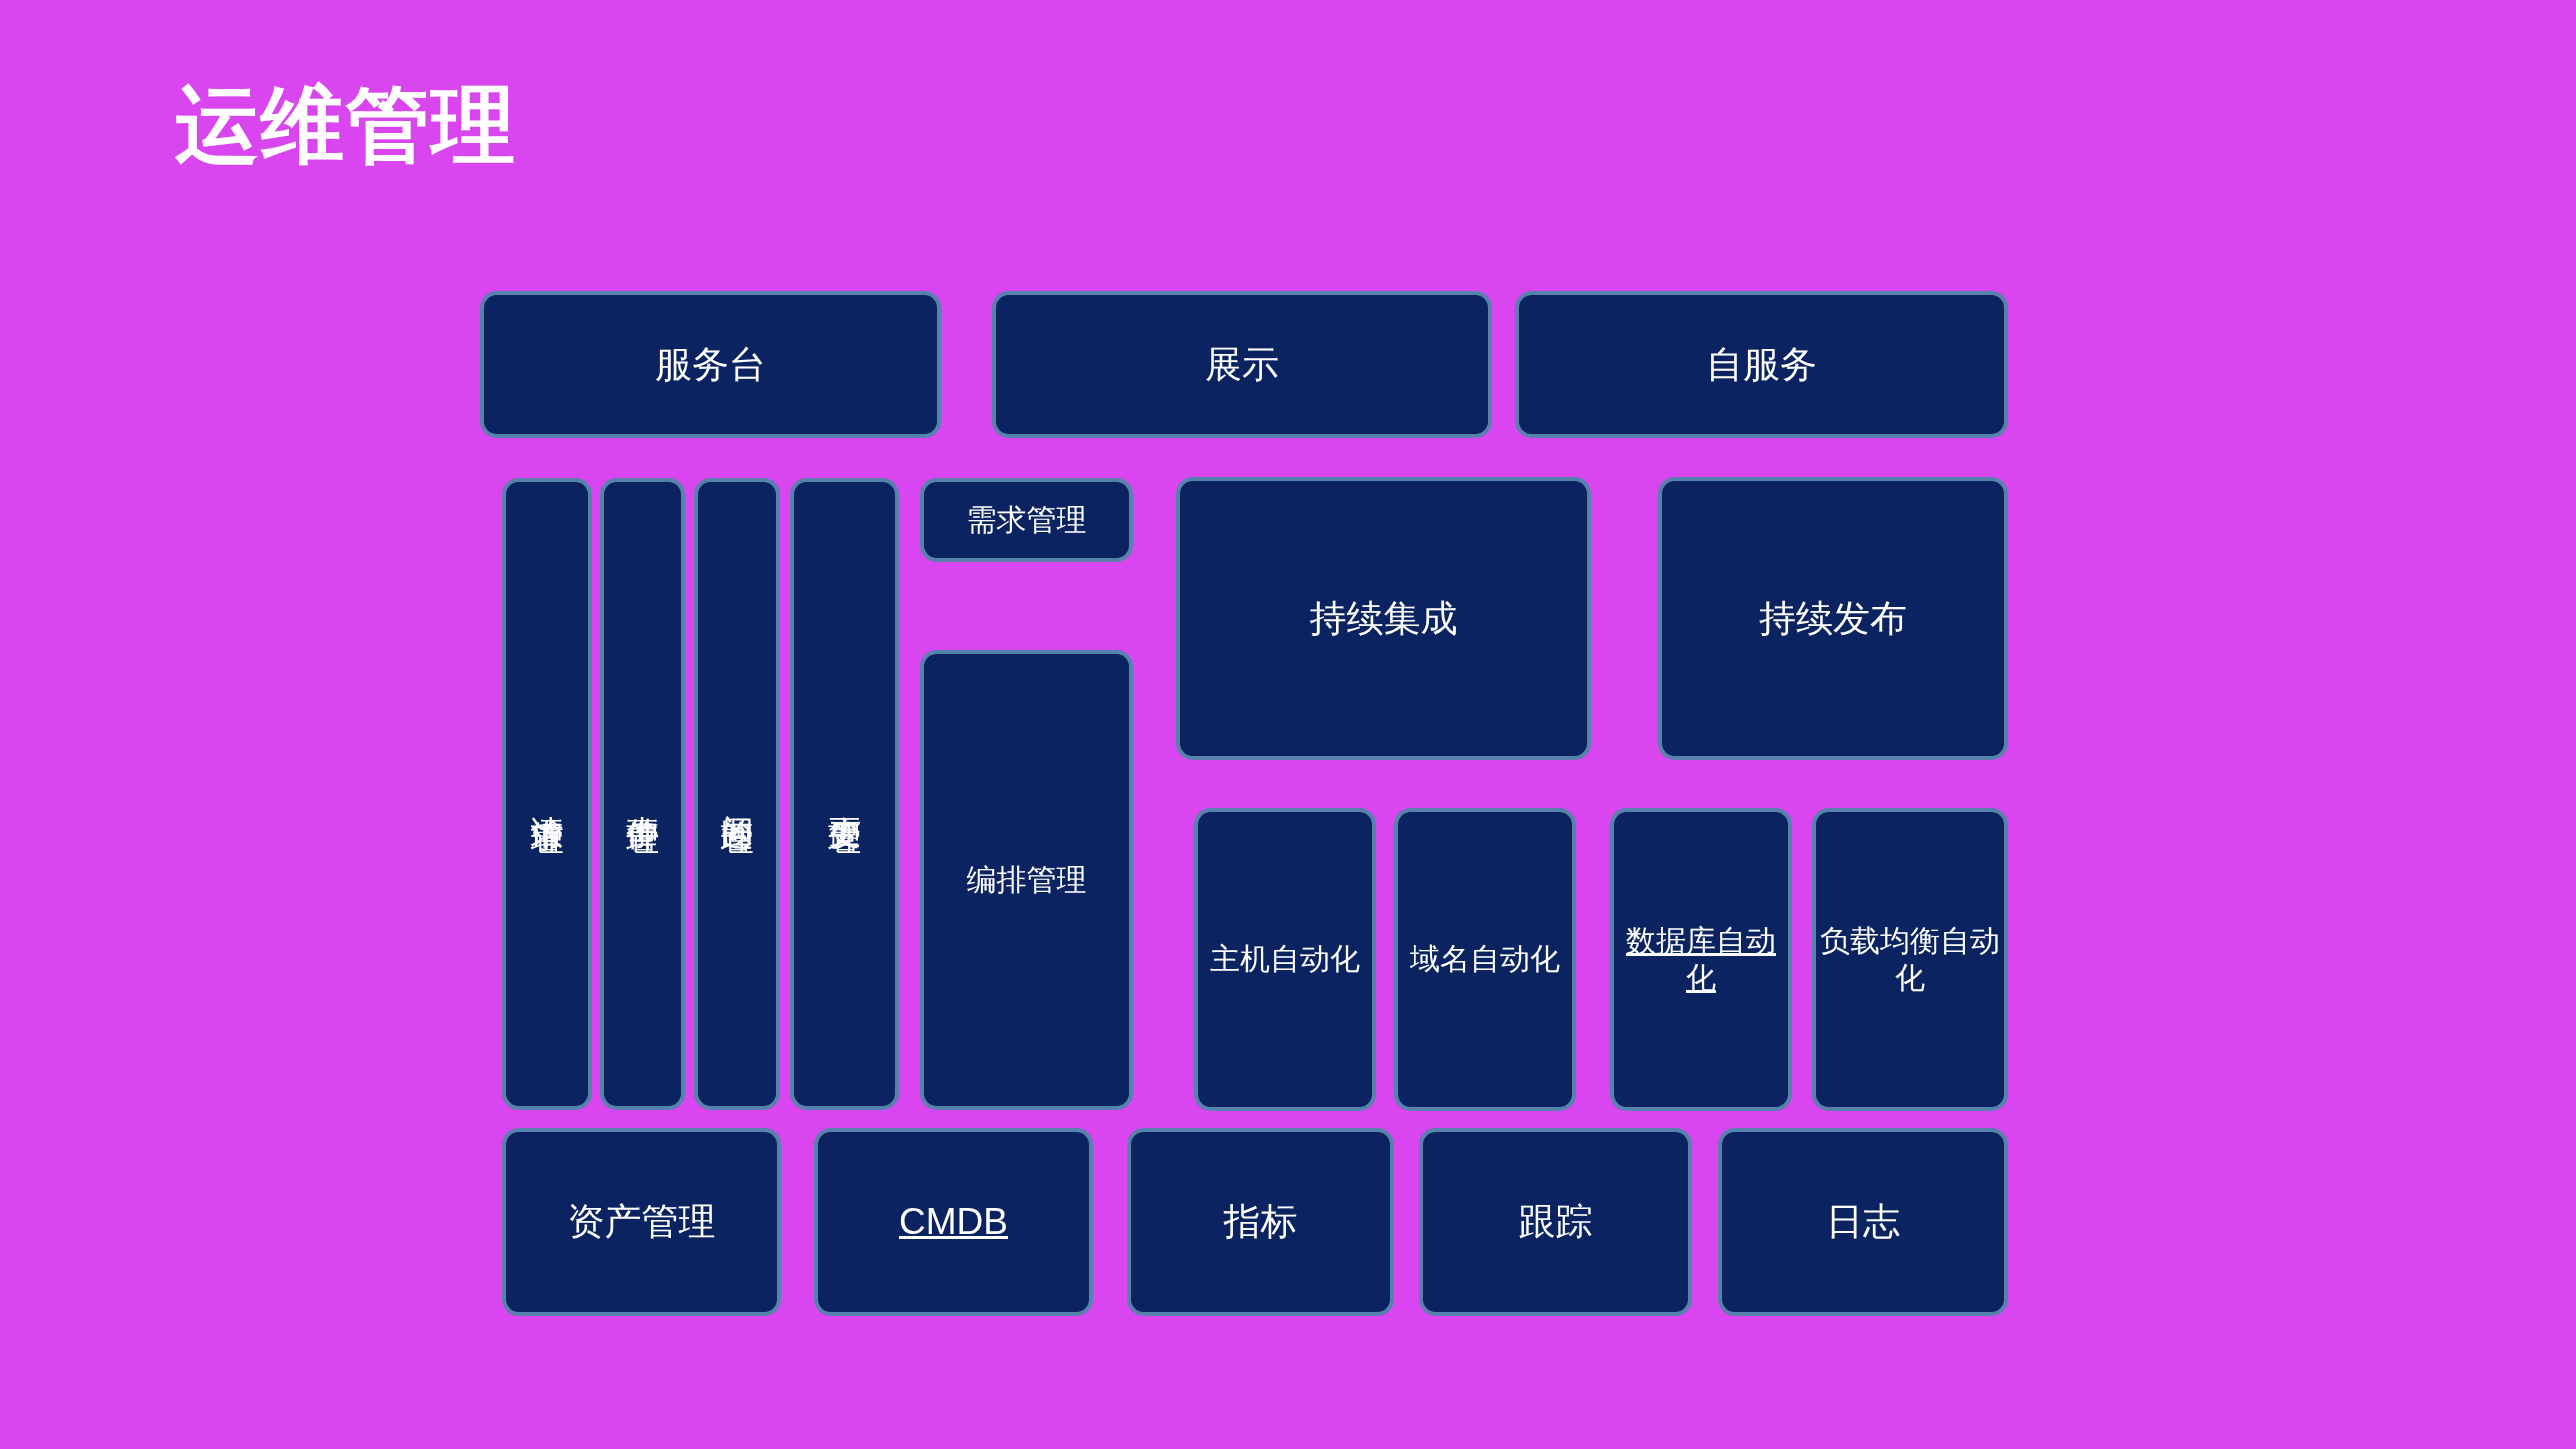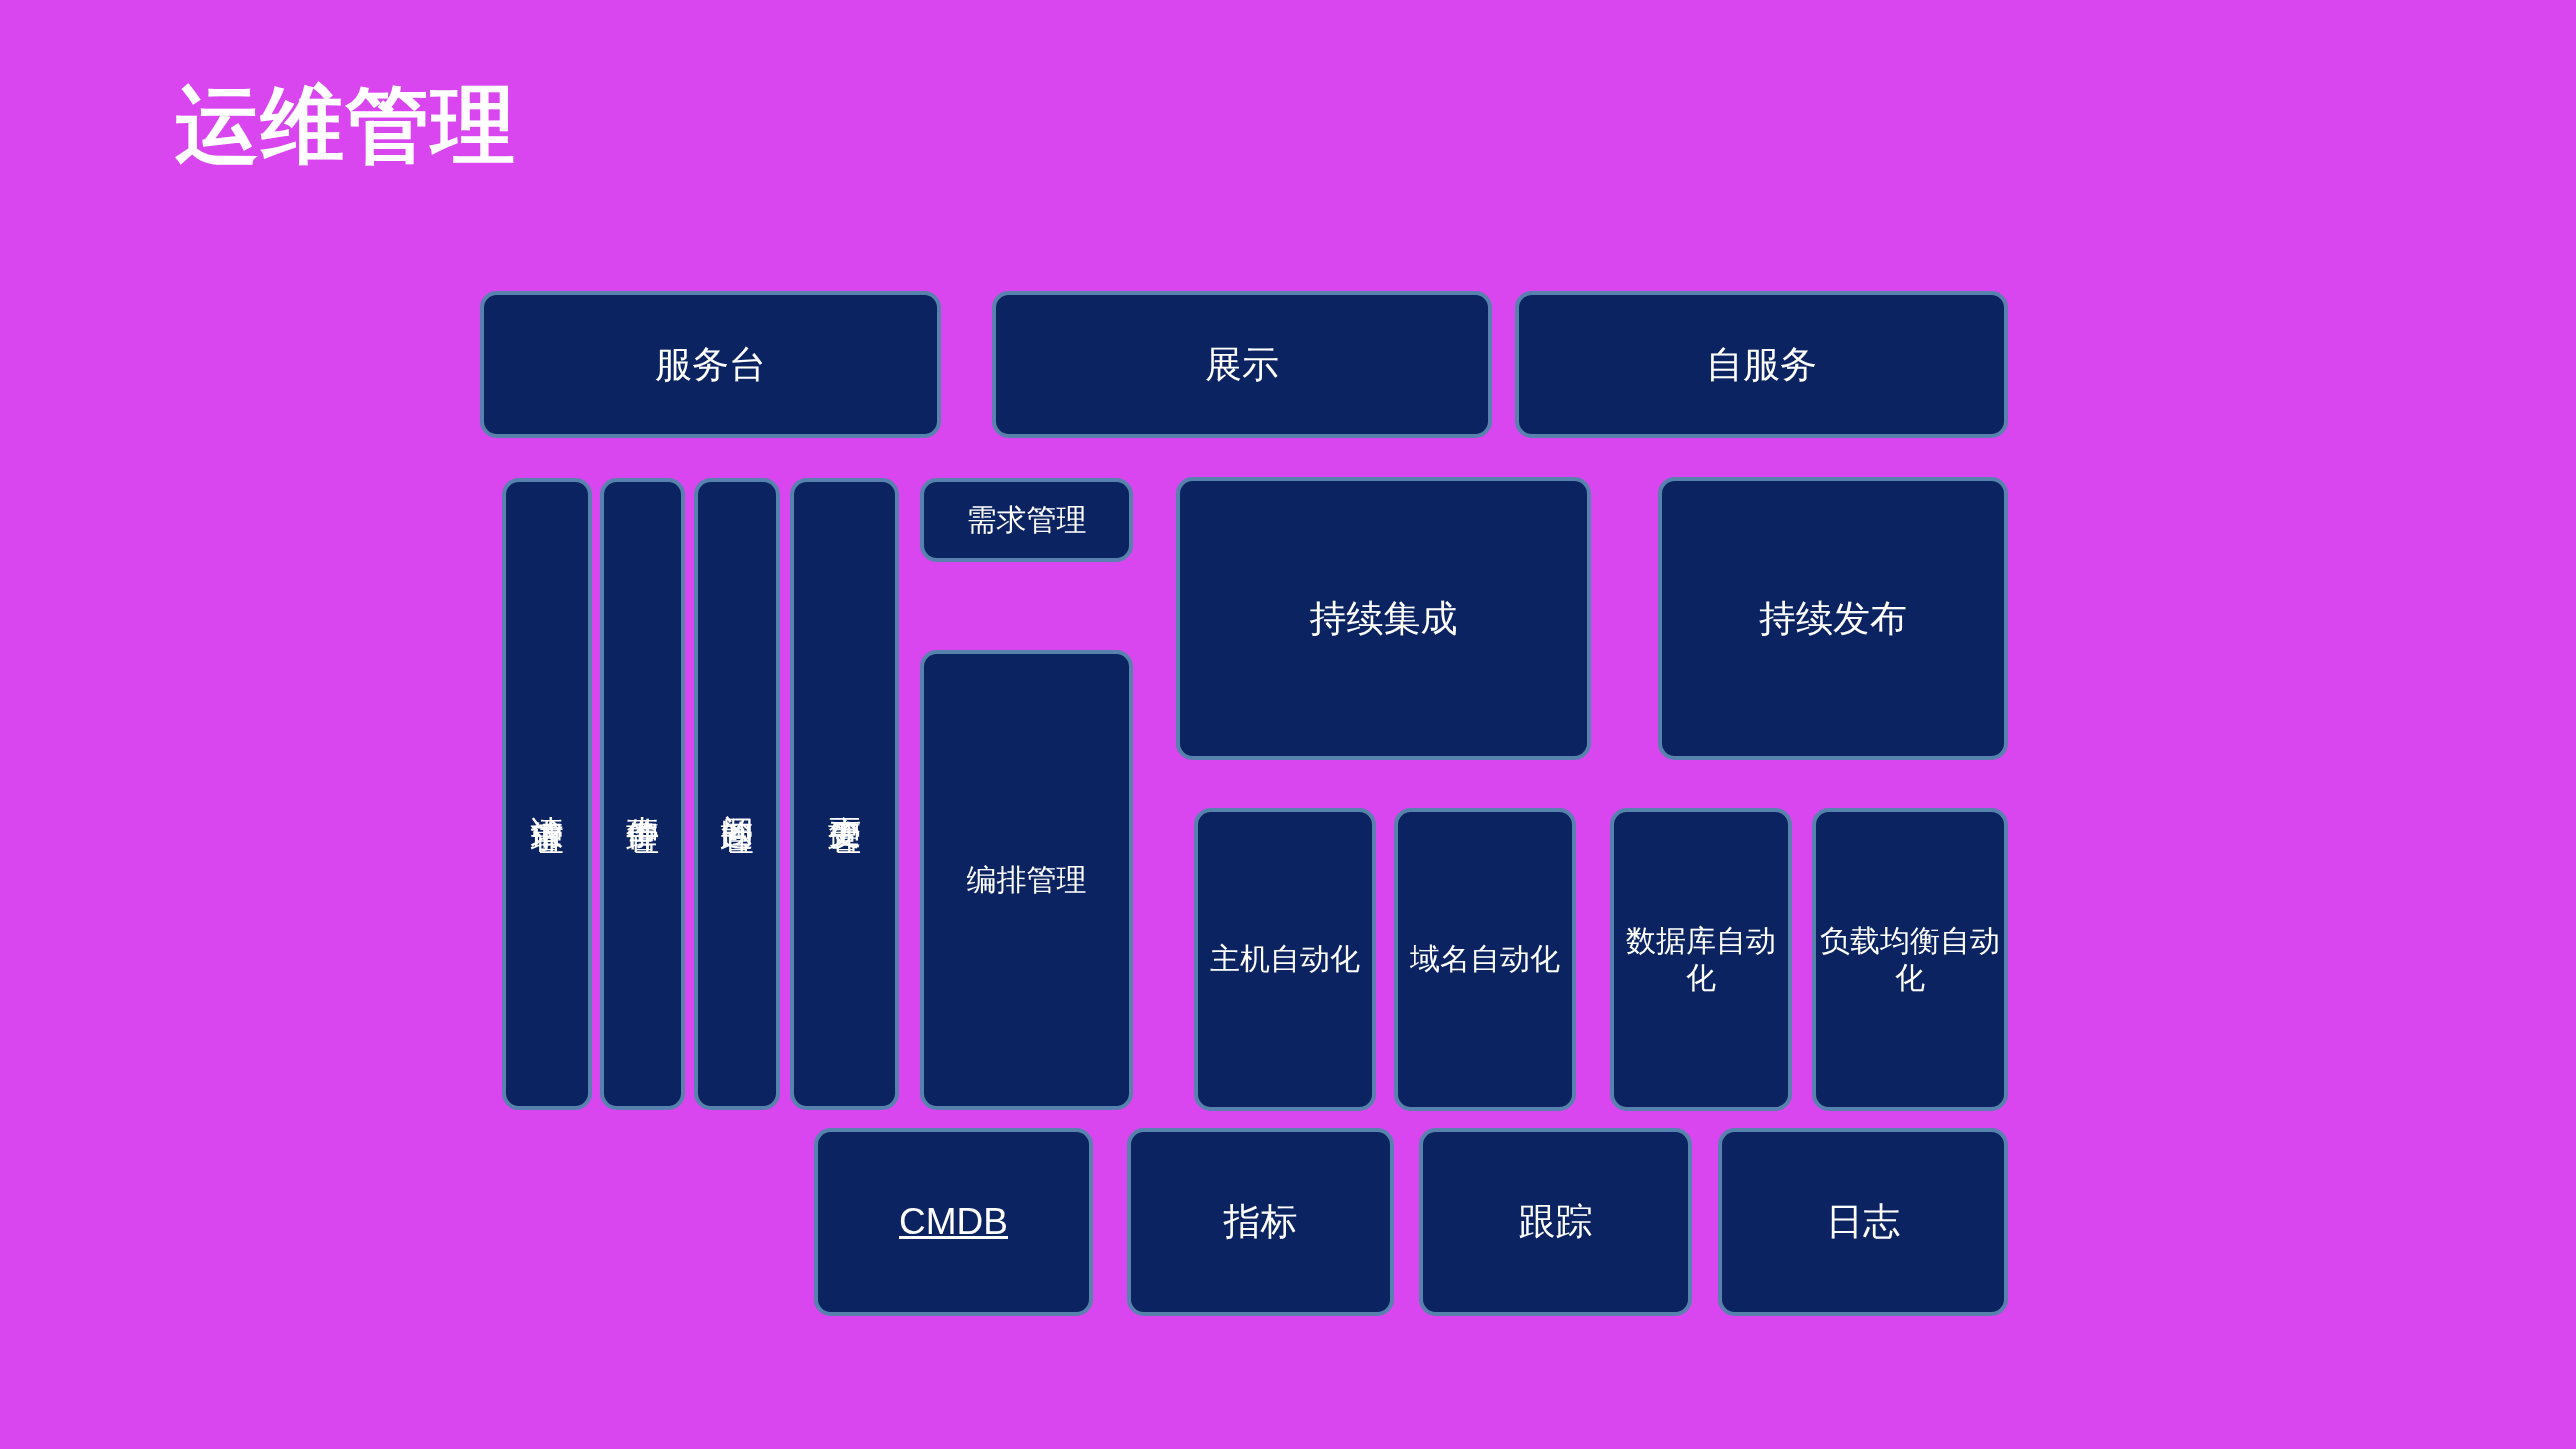--- a/index.html
+++ b/index.html
@@ -123,28 +123,31 @@
   </div>
 
   <div class="node fs-sm" style="left:1194px; top:808px; width:182px; height:303px;">
     <span class="node-label">主机自动化</span>
   </div>
 
   <div class="node fs-sm" style="left:1394px; top:808px; width:182px; height:303px;">
     <span class="node-label">域名自动化</span>
   </div>
 
-  <div class="node fs-sm" style="left:1610px; top:808px; width:182px; height:303px;">
+  <div class="node fs-sm" style="left:1610px; top:808px; width:182px; height:303px;text-decoration:underline;">
     <span class="node-label">数据库自动化</span>
   </div>
 
   <div class="node fs-sm" style="left:1812px; top:808px; width:196px; height:303px;">
     <span class="node-label">负载均衡自动化</span>
   </div>
 
+  <div class="node fs-lg" style="left:502px; top:1128px; width:279px; height:188px;">
+    <span class="node-label">资产管理</span>
+  </div>
 
   <div class="node fs-lg" style="left:814px; top:1128px; width:279px; height:188px;text-decoration:underline;">
     <span class="node-label">CMDB</span>
   </div>
 
   <div class="node fs-lg" style="left:1127px; top:1128px; width:267px; height:188px;">
     <span class="node-label">指标</span>
   </div>
 
   <div class="node fs-lg" style="left:1419px; top:1128px; width:273px; height:188px;">

